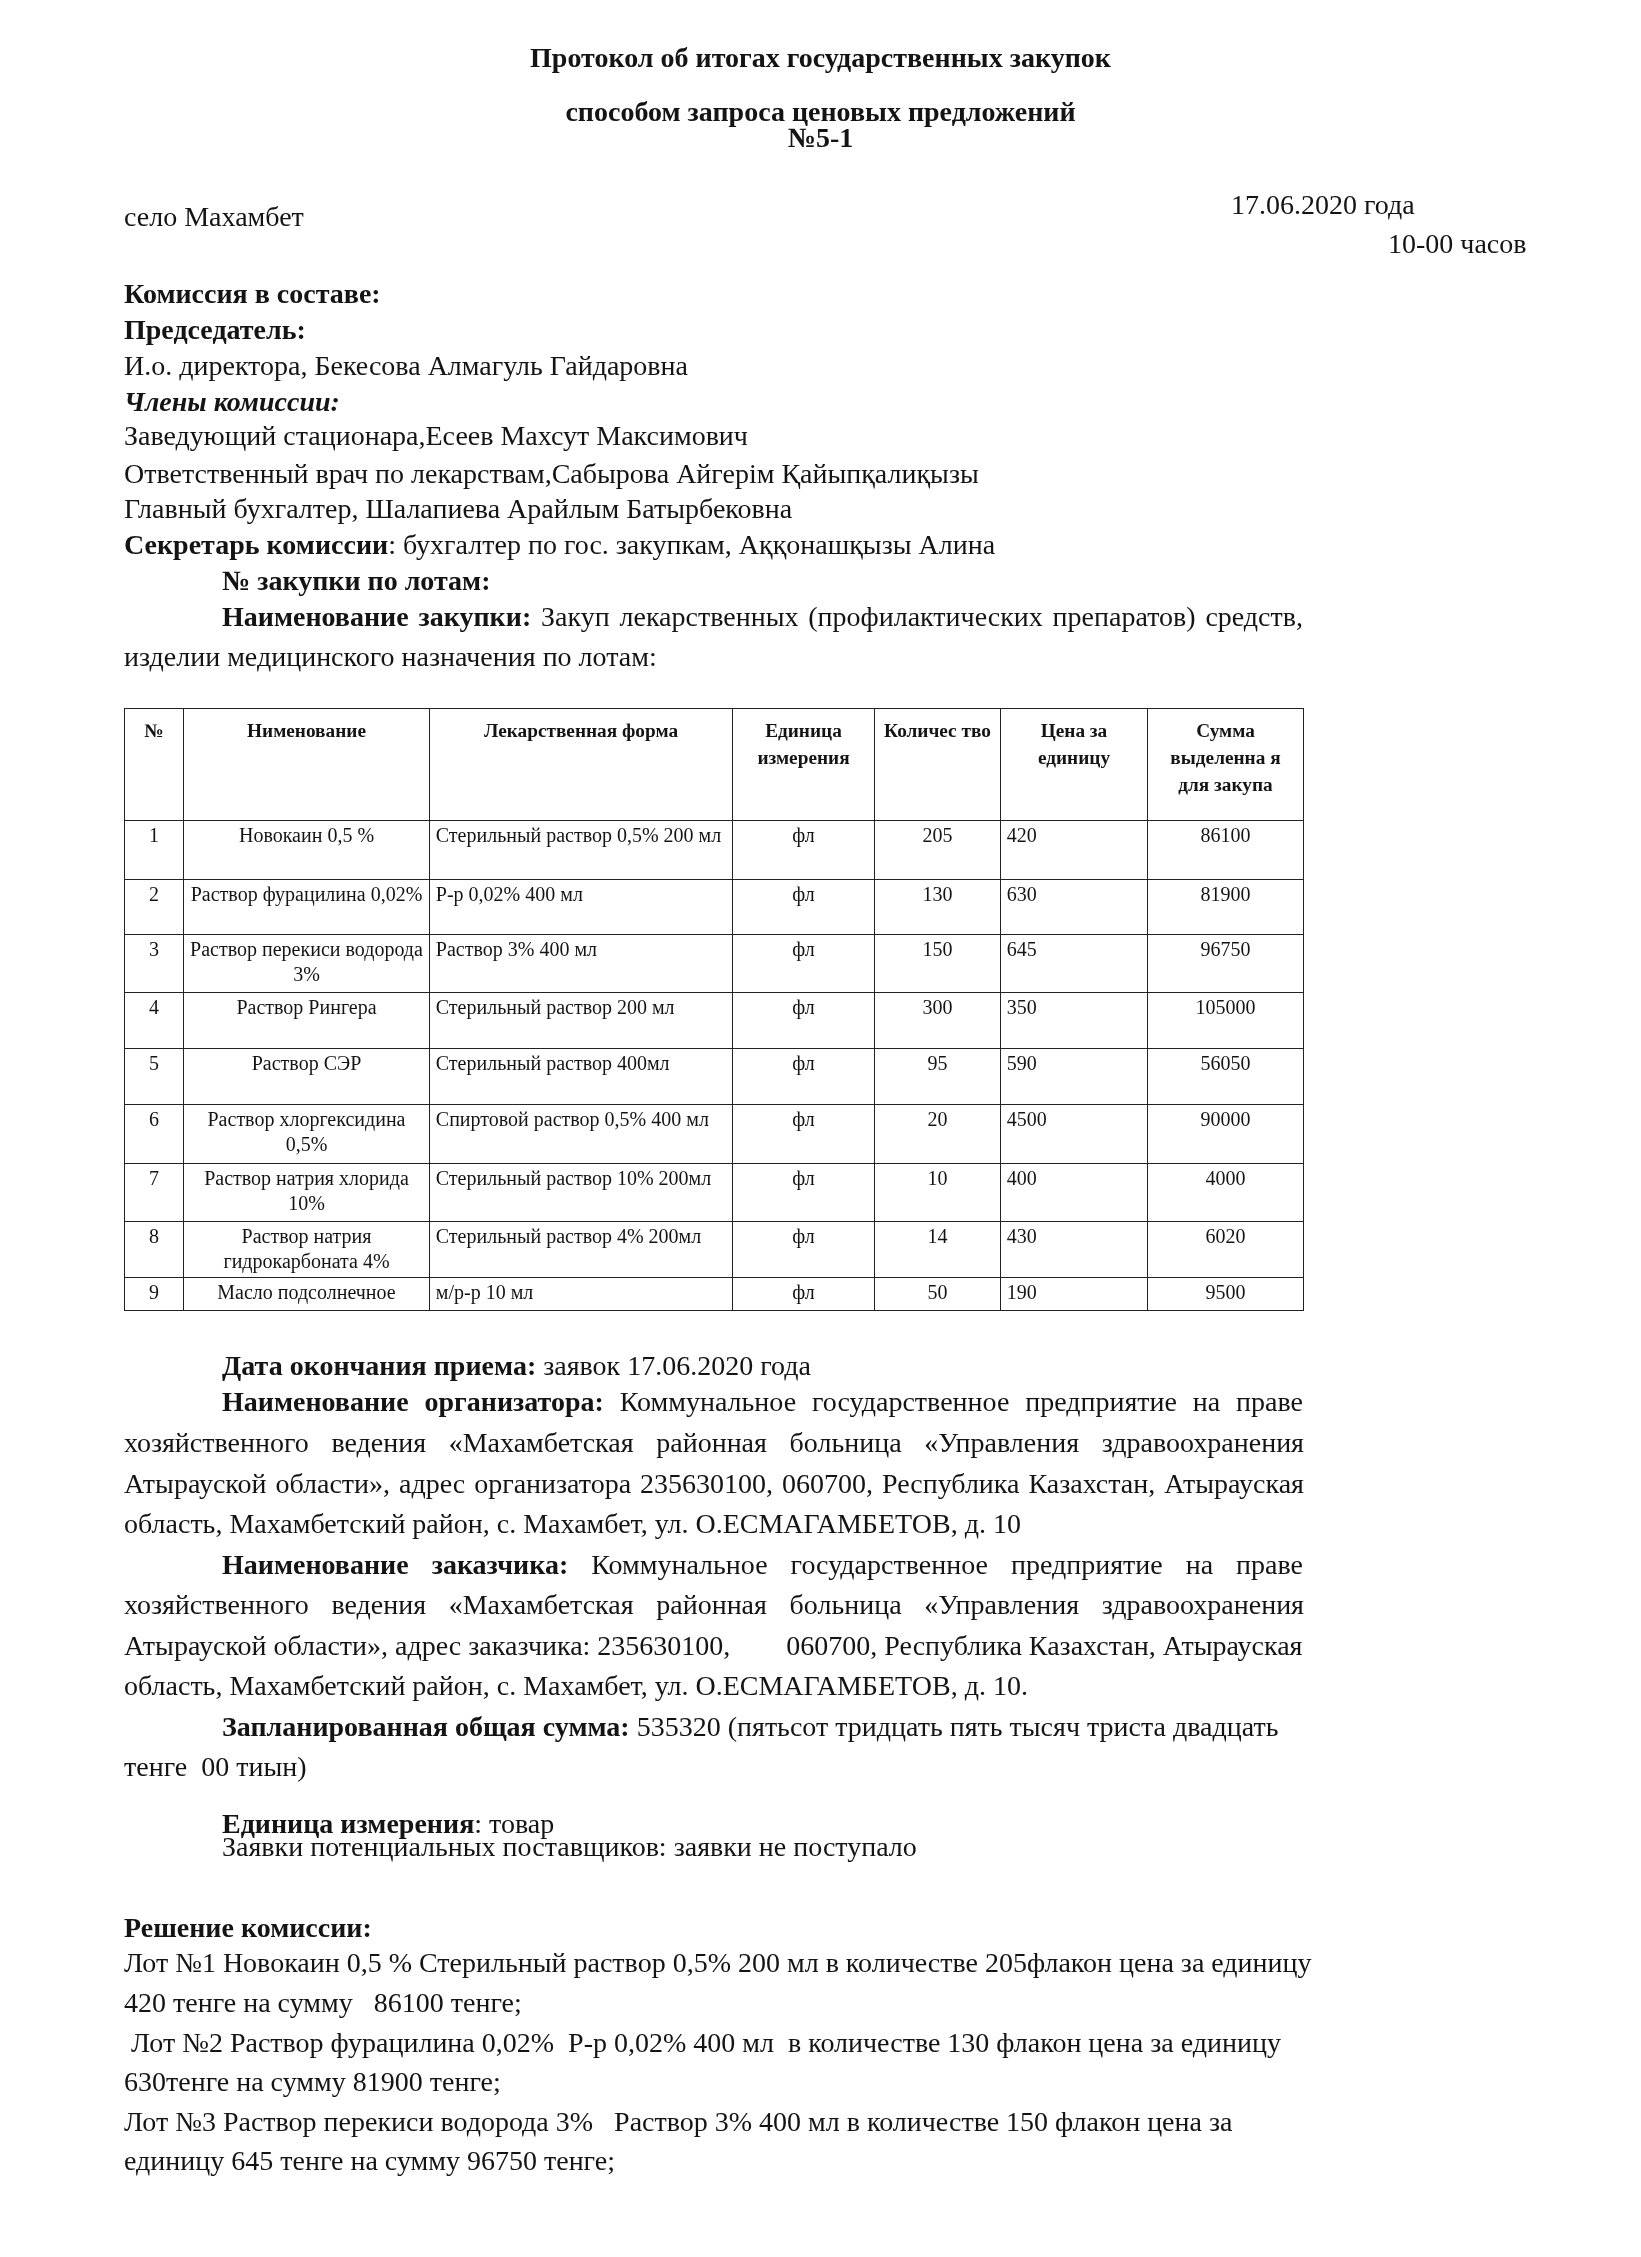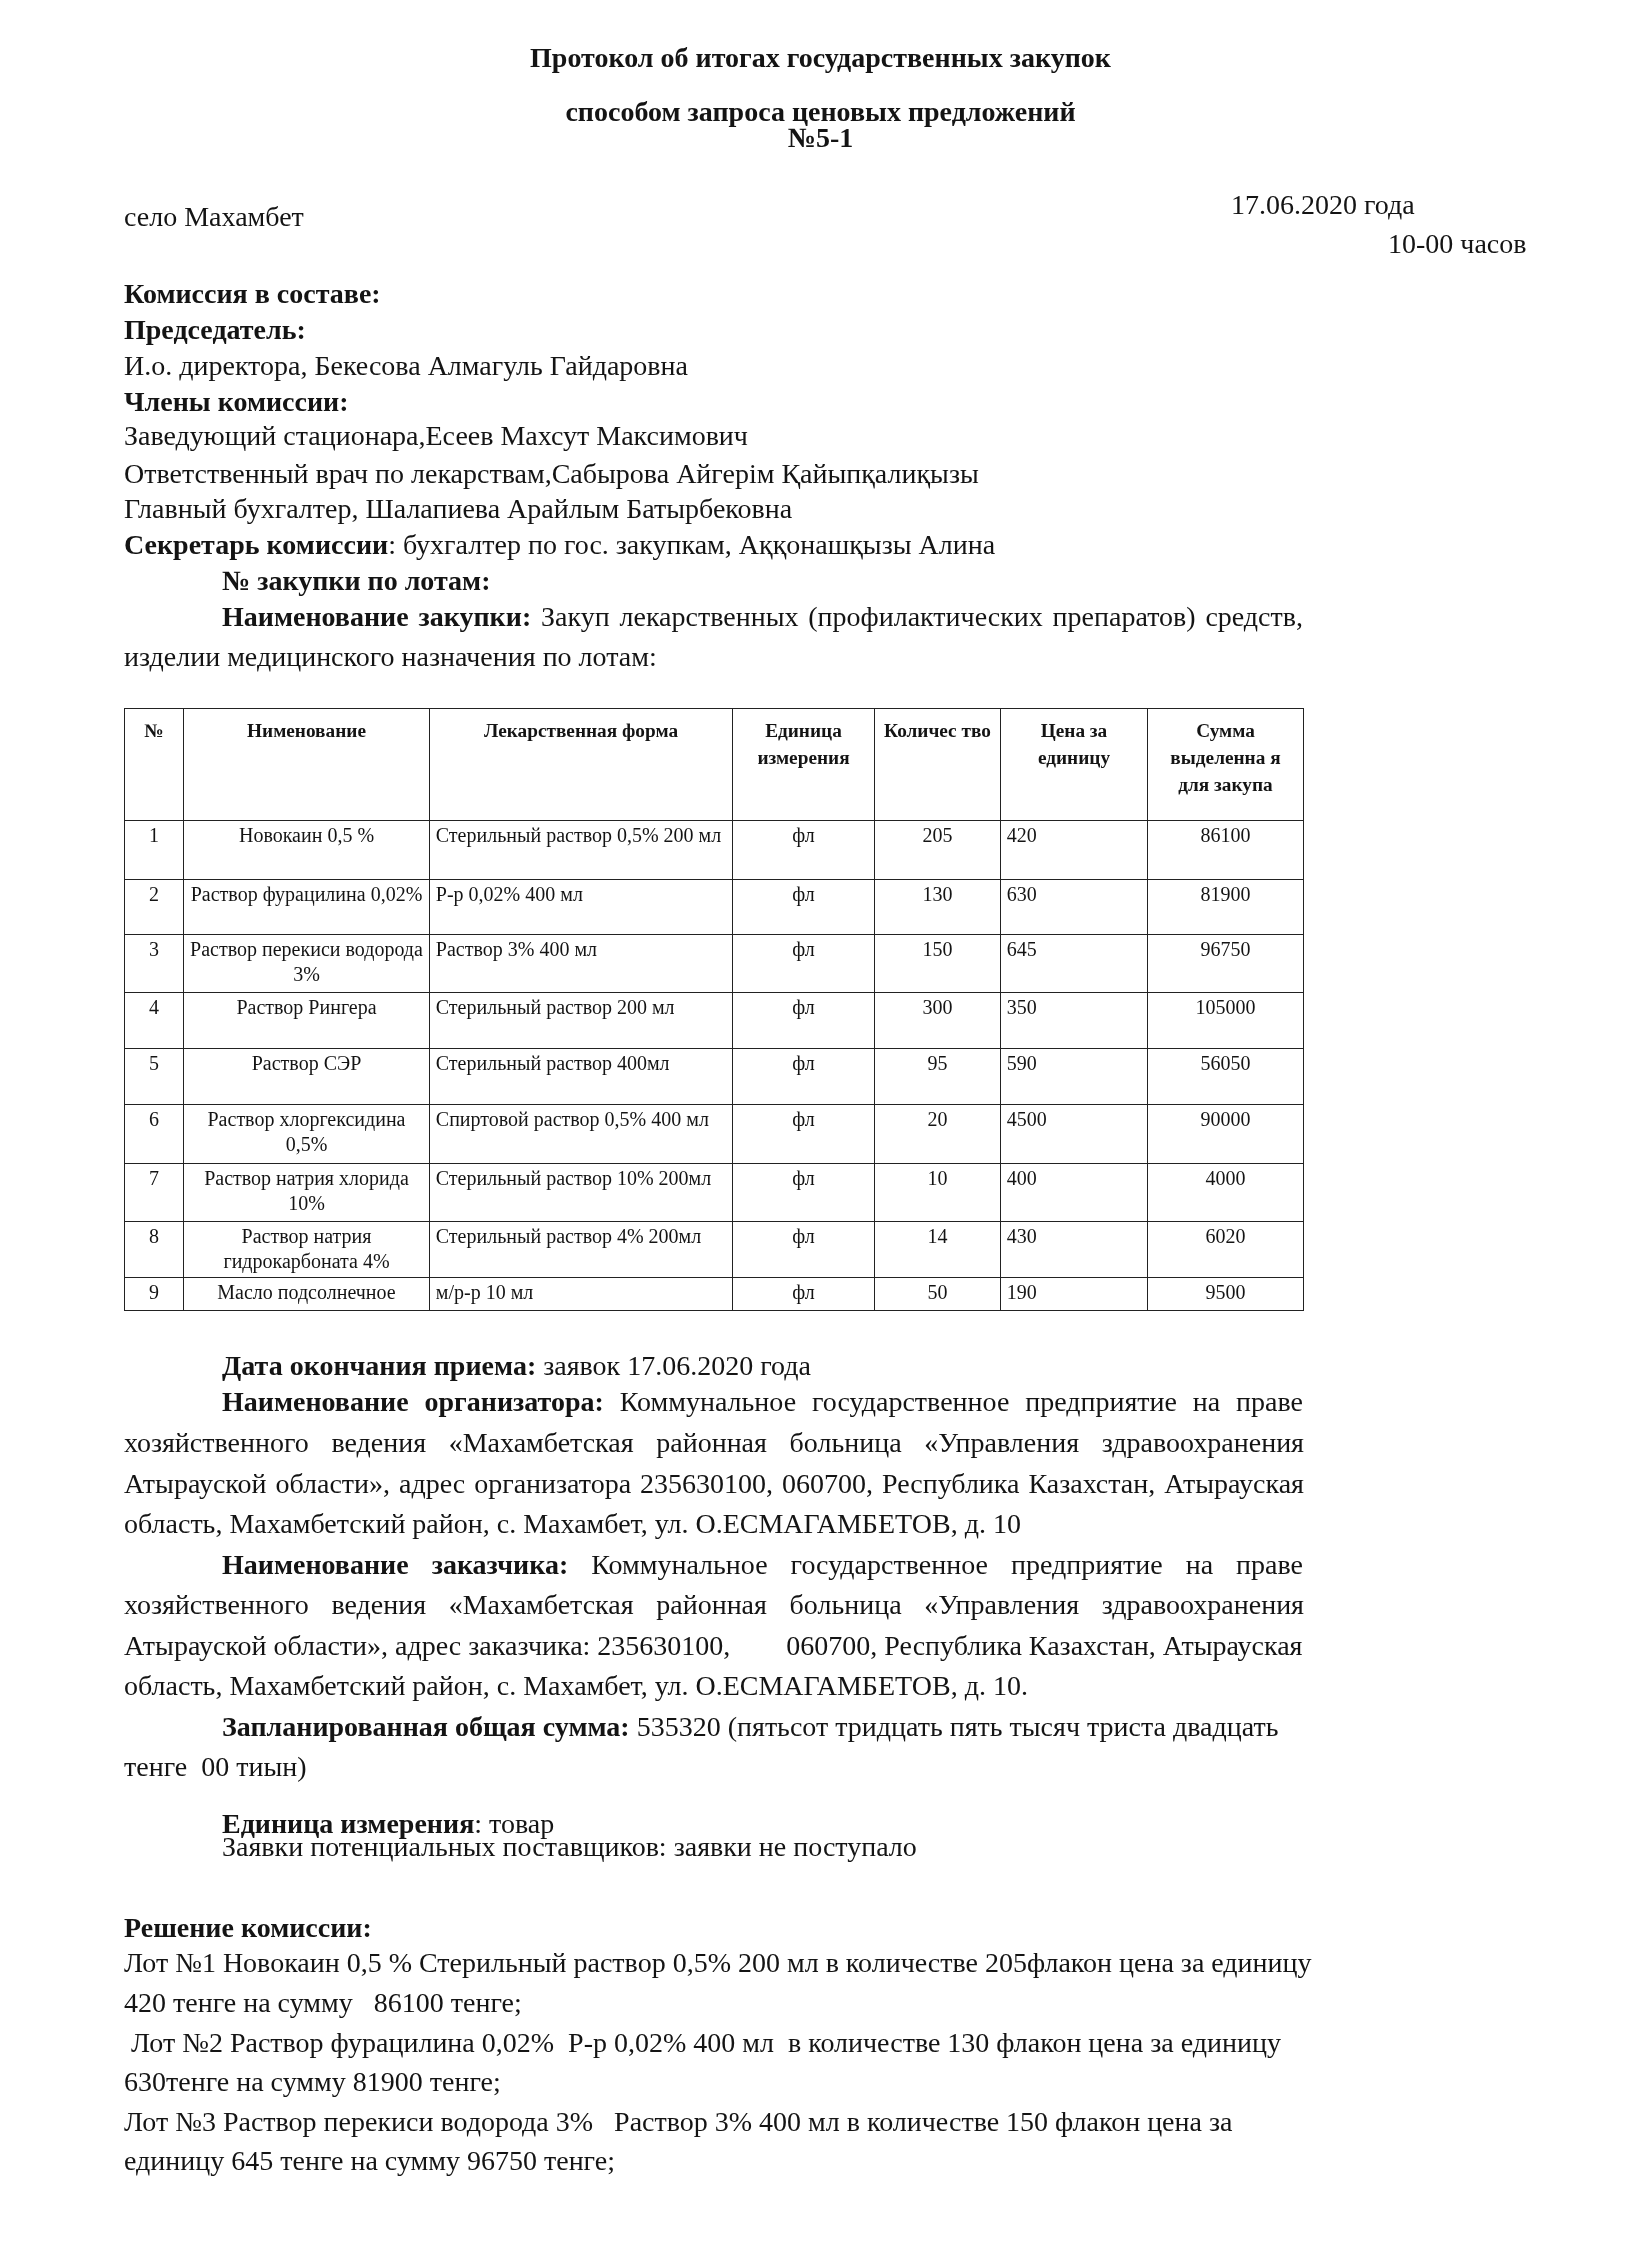--- a/index.html
+++ b/index.html
@@ -33,21 +33,21 @@
 <div class="abs title" style="top:96px;">способом запроса ценовых предложений</div>
 <div class="abs title" style="top:122px;">№5-1</div>
 
 <div class="abs t left" style="top:201px;">село Махамбет</div>
 <div class="abs t" style="left:1231px; top:189px;">17.06.2020 года</div>
 <div class="abs t" style="left:1388px; top:228px;">10-00 часов</div>
 
 <div class="abs t b left" style="top:278px;">Комиссия в составе:</div>
 <div class="abs t b left" style="top:314px;">Председатель:</div>
 <div class="abs t left" style="top:350px;">И.о. директора, Бекесова Алмагуль Гайдаровна</div>
-<div class="abs t b left" style="top:386px;">Члены комиссии:</div>
+<div class="abs t b left" style="top:386px;font-style:italic;">Члены комиссии:</div>
 <div class="abs t left" style="top:420px;">Заведующий стационара,Есеев Махсут Максимович</div>
 <div class="abs t left" style="top:458px;">Ответственный врач по лекарствам,Сабырова Айгерім Қайыпқалиқызы</div>
 <div class="abs t left" style="top:493px;">Главный бухгалтер, Шалапиева Арайлым Батырбековна</div>
 <div class="abs t left" style="top:529px;">
   <span class="b">Секретарь комиссии</span><span>: бухгалтер по гос. закупкам, Аққонашқызы Алина</span>
 </div>
 
 <div class="abs t b indent" style="top:565px;">№ закупки по лотам:</div>
 <div class="abs t" style="left:222px; top:601px; width:1081px; white-space:normal;">
   <div class="just" style="width:1081px;"><span class="b">Наименование закупки:</span> <span>Закуп лекарственных (профилактических препаратов) средств,</span></div>

